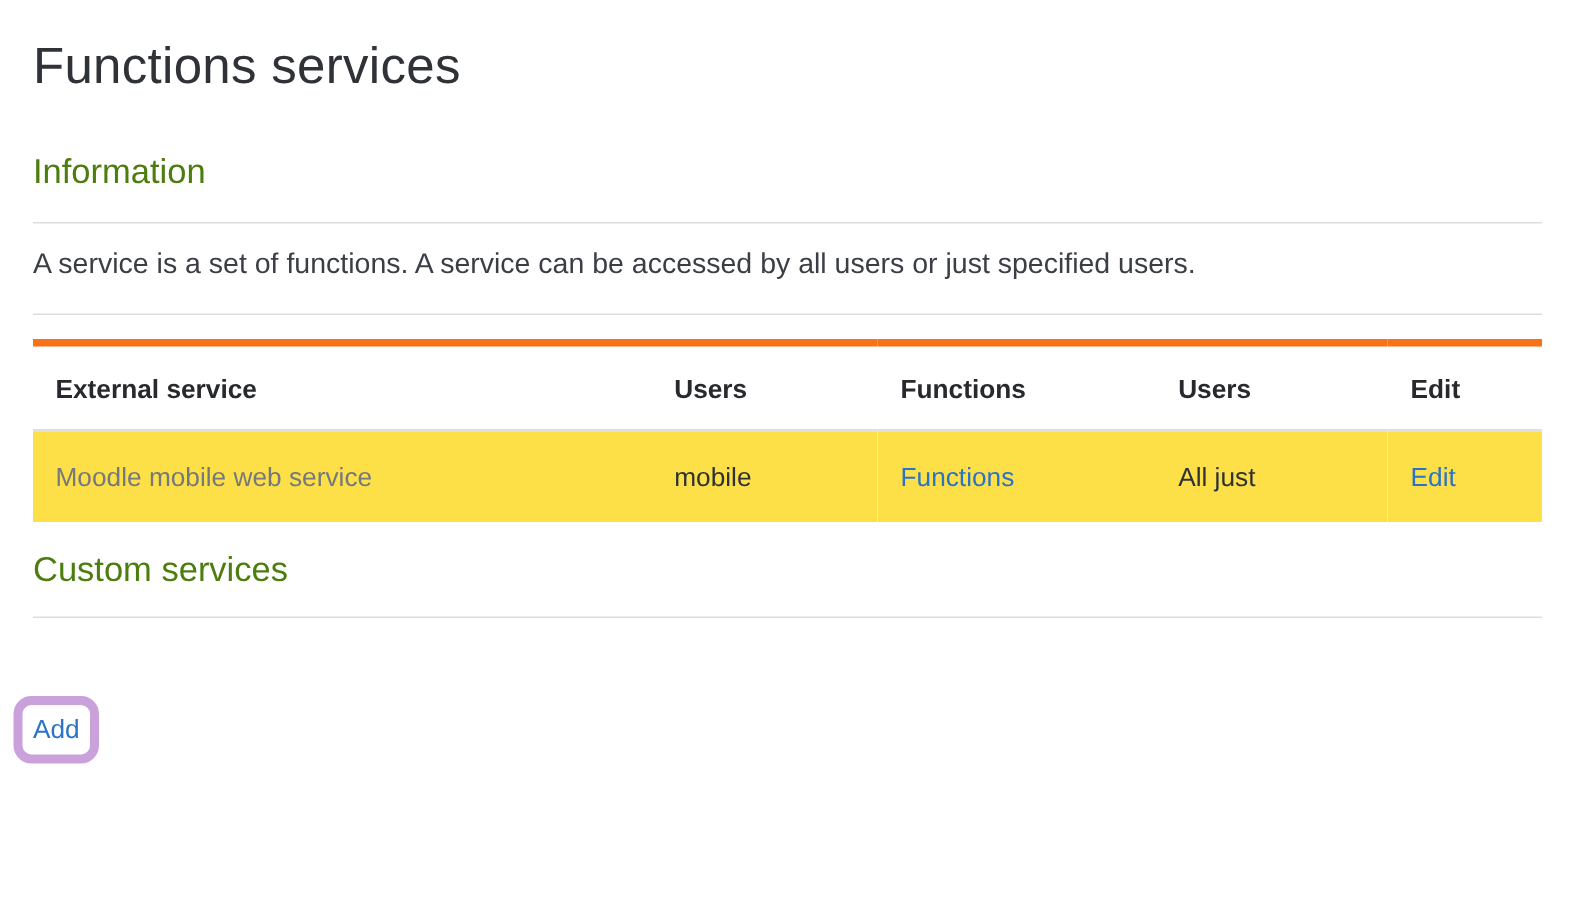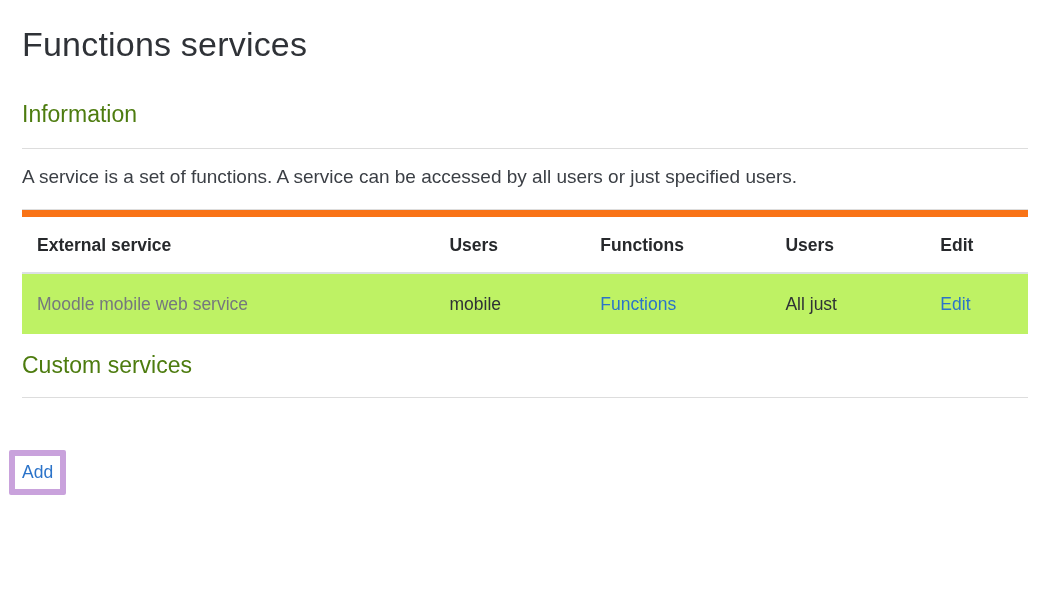--- a/index.html
+++ b/index.html
@@ -44,40 +44,40 @@
 
   .description {
     margin: 16px 0 0 0;
     font-size: 19px;
     line-height: 24px;
     color: #3b3f45;
   }
 
   table.services-table {
     width: 100%;
-    margin-top: 0;
+    margin-top: 16px;
     border-collapse: collapse;
     table-layout: fixed;
-    border-top: 7px solid #f97316;
+    border-top: 5px solid #f97316;
   }
   .services-table col.c1 { width: 41%; }
   .services-table col.c2 { width: 15%; }
   .services-table col.c3 { width: 18.4%; }
   .services-table col.c4 { width: 15.4%; }
   .services-table col.c5 { width: 10.2%; }
   .services-table th {
     text-align: left;
     font-size: 17.5px;
     font-weight: bold;
     color: #27292c;
     padding: 17px 15px 16px 15px;
     line-height: 22px;
   }
   .services-table tbody tr {
-    background: #bef264;
+    background: #fde047;
     border-top: 2px solid #dce0e4;
   }
   .services-table td {
     font-size: 17.5px;
     color: #2e3135;
     padding: 19px 15px;
     line-height: 22px;
     overflow: hidden;
     white-space: nowrap;
   }
@@ -89,21 +89,21 @@
     cursor: pointer;
   }
 
   .add-row {
     margin-top: 52px;
     margin-left: -13px;
   }
   .highlight-ring {
     display: inline-block;
     border: 6px solid #c9a2dc;
-    border-radius: 2px;
+    border-radius: 12px;
     padding: 5px 7px;
     background: #ffffff;
   }
   .add-link { font-size: 17.5px; line-height: 23px; }
 </style>
 </head>
 <body>
 
 <div class="page">
 

